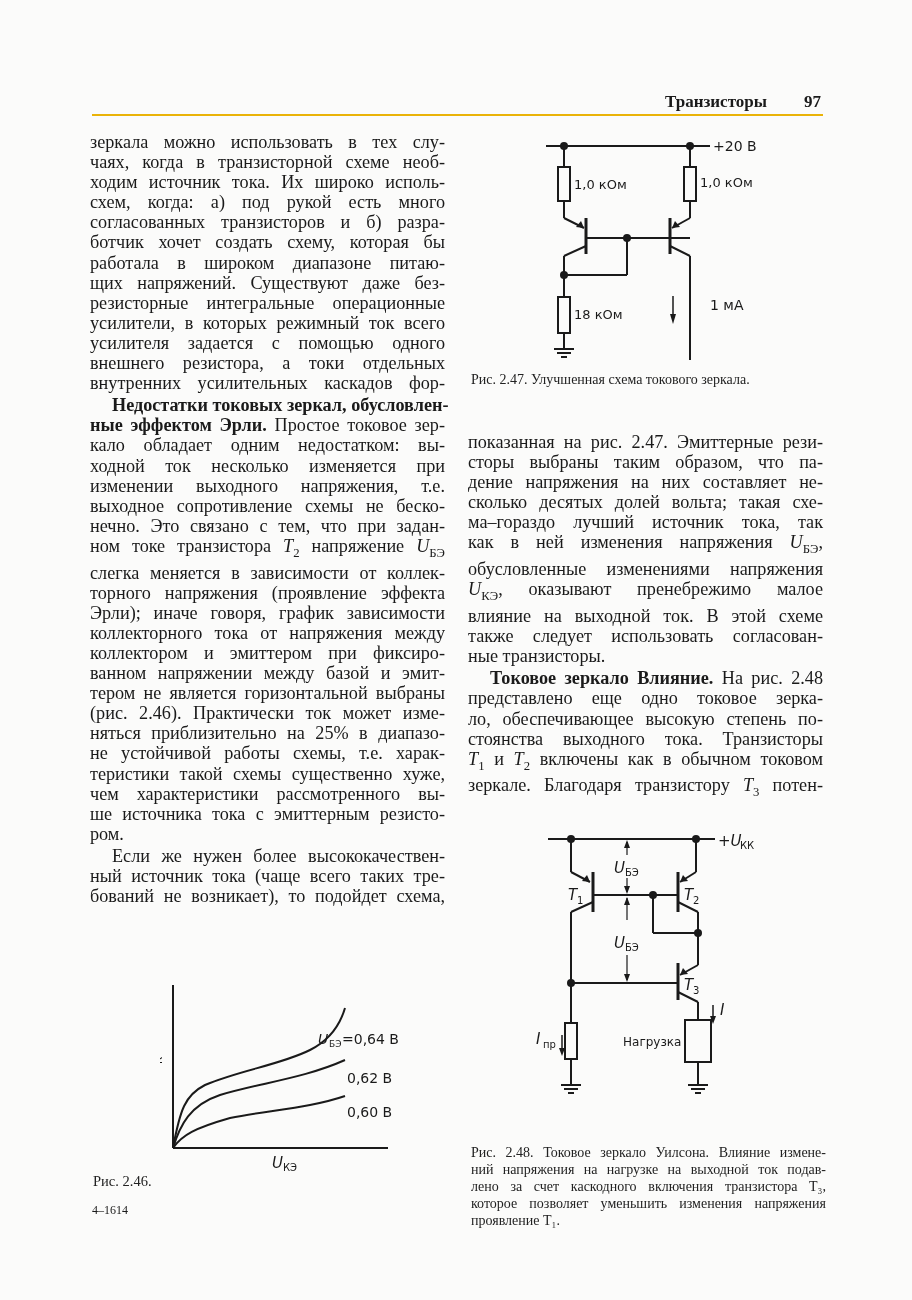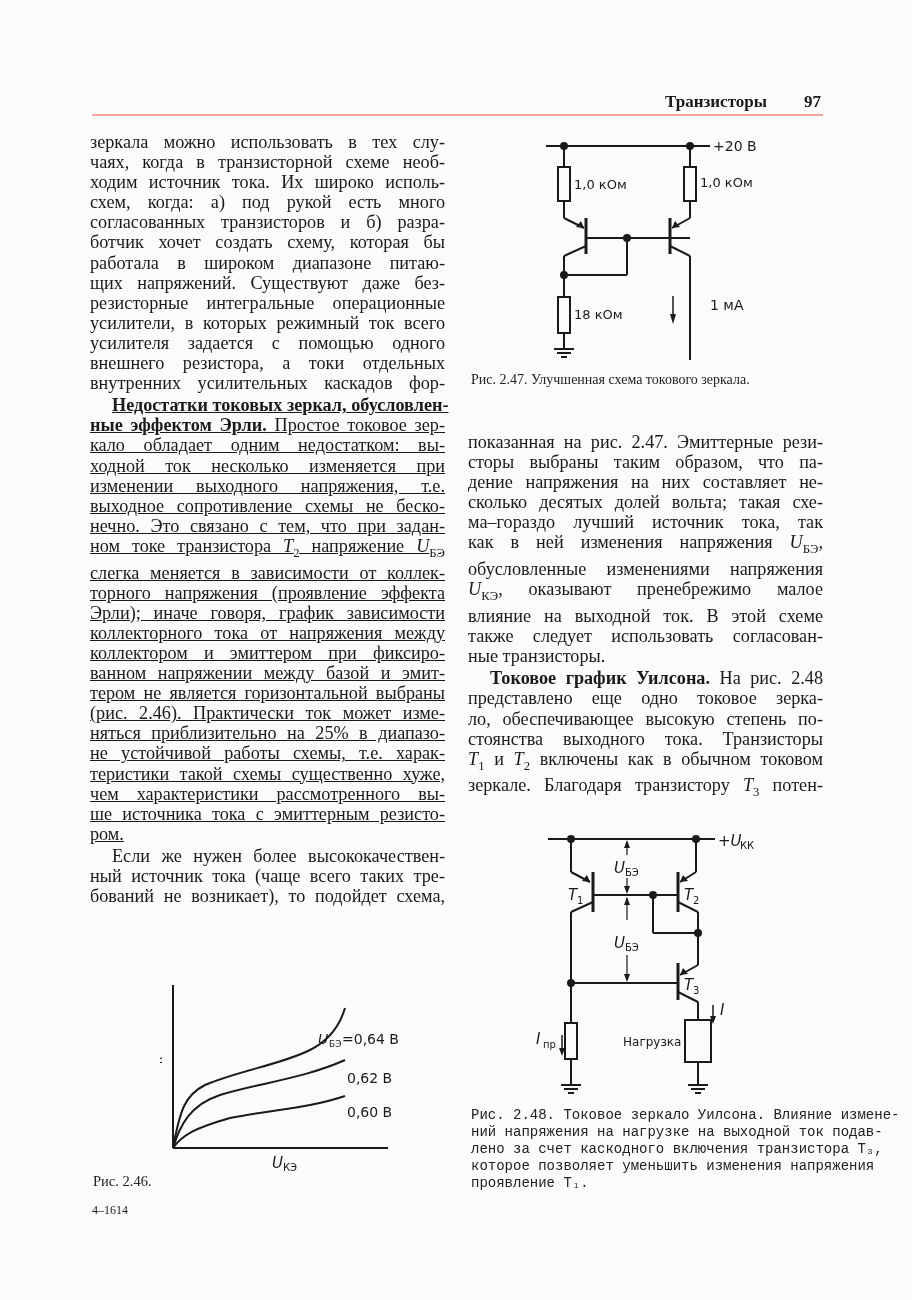--- a/index.html
+++ b/index.html
@@ -1,32 +1,32 @@
 <!DOCTYPE html>
 <html><head>
 <meta charset="utf-8">
 <style>
   html, body { margin: 0; padding: 0; background: #fbfbfa; }
   body { width: 912px; height: 1300px; position: relative; overflow: hidden;
          font-family: "Liberation Serif", "DejaVu Serif", serif; color: #1a1a1a; }
   .header { position: absolute; left: 92px; top: 92px; width: 731px; height: 22px;
-            border-bottom: 2px solid #fca5a5; }
+            border-bottom: 2px solid #eab308; }
   .header .title { position: absolute; right: 56px; top: 0; font-weight: bold; font-size: 17px; }
   .header .pagenum { position: absolute; right: 2px; top: 0; font-weight: bold; font-size: 17px; }
   .col { position: absolute; font-size: 18.2px; line-height: 20.1px; text-align: justify; }
   .col p { margin: 0; }
   .col b { font-weight: bold; }
   .left { left: 90px; top: 132px; width: 355px; }
   .right { left: 468px; top: 432px; width: 355px; }
   .line { display: block; text-align-last: justify; white-space: nowrap; }
   .line.last { text-align-last: left; }
   .caption { position: absolute; font-size: 14px; line-height: 17px; color: #222; }
   .cap47 { left: 471px; top: 371px; }
   .cap46 { left: 93px; top: 1173px; font-size: 14.5px; }
-  .cap48 { left: 471px; top: 1107px; width: 355px; text-align: justify; font-family: Liberation Mono, monospace; }
+  .cap48 { left: 471px; top: 1144px; width: 355px; text-align: justify; }
   .cap48 .line { text-align-last: justify; }
   .cap48 .line.last { text-align-last: left; }
   .footer { position: absolute; left: 92px; top: 1203px; font-size: 12px; }
   svg { position: absolute; }
   svg text { font-family: "DejaVu Sans", "Liberation Sans", sans-serif; fill: #1a1a1a; }
   sub { font-size: 0.7em; }
   i { font-style: italic; }
 </style>
 </head>
 <body>
@@ -45,21 +45,21 @@
     <span class="line">согласованных транзисторов и б) разра-</span>
     <span class="line">ботчик хочет создать схему, которая бы</span>
     <span class="line">работала в широком диапазоне питаю-</span>
     <span class="line">щих напряжений. Существуют даже без-</span>
     <span class="line">резисторные интегральные операционные</span>
     <span class="line">усилители, в которых режимный ток всего</span>
     <span class="line">усилителя задается с помощью одного</span>
     <span class="line">внешнего резистора, а токи отдельных</span>
     <span class="line">внутренних усилительных каскадов фор-</span>
   </p>
-  <p style="margin-top:2px;text-decoration:underline;">
+  <p style="margin-top:2px;">
     <span class="line" style="padding-left:22px;"><b>Недостатки токовых зеркал, обусловлен-</b></span>
     <span class="line"><b>ные эффектом Эрли.</b><span> Простое токовое зер-</span></span>
     <span class="line">кало обладает одним недостатком: вы-</span>
     <span class="line">ходной ток несколько изменяется при</span>
     <span class="line">изменении выходного напряжения, т.е.</span>
     <span class="line">выходное сопротивление схемы не беско-</span>
     <span class="line">нечно. Это связано с тем, что при задан-</span>
     <span class="line"><span>ном токе транзистора </span><i>T</i><sub>2</sub><span> напряжение </span><i>U</i><sub>БЭ</sub></span>
     <span class="line">слегка меняется в зависимости от коллек-</span>
     <span class="line">торного напряжения (проявление эффекта</span>
@@ -91,21 +91,21 @@
     <span class="line">сколько десятых долей вольта; такая схе-</span>
     <span class="line">ма–гораздо лучший источник тока, так</span>
     <span class="line"><span>как в ней изменения напряжения </span><i>U</i><sub>БЭ</sub><span>,</span></span>
     <span class="line">обусловленные изменениями напряжения</span>
     <span class="line"><i>U</i><sub>КЭ</sub><span>, оказывают пренебрежимо малое</span></span>
     <span class="line">влияние на выходной ток. В этой схеме</span>
     <span class="line">также следует использовать согласован-</span>
     <span class="line last">ные транзисторы.</span>
   </p>
   <p style="margin-top:2px;">
-    <span class="line" style="padding-left:22px;"><b>Токовое график Уилсона.</b><span> На рис. 2.48</span></span>
+    <span class="line" style="padding-left:22px;"><b>Токовое зеркало Влияние.</b><span> На рис. 2.48</span></span>
     <span class="line">представлено еще одно токовое зерка-</span>
     <span class="line">ло, обеспечивающее высокую степень по-</span>
     <span class="line">стоянства выходного тока. Транзисторы</span>
     <span class="line"><i>T</i><sub>1</sub><span> и </span><i>T</i><sub>2</sub><span> включены как в обычном токовом</span></span>
     <span class="line"><span>зеркале. Благодаря транзистору </span><i>T</i><sub>3</sub><span> потен-</span></span>
   </p>
 </div>
 
 <svg width="260" height="240" style="left:530px; top:130px;" viewBox="0 0 260 240">
   <g stroke="#1a1a1a" stroke-width="2" fill="none">

